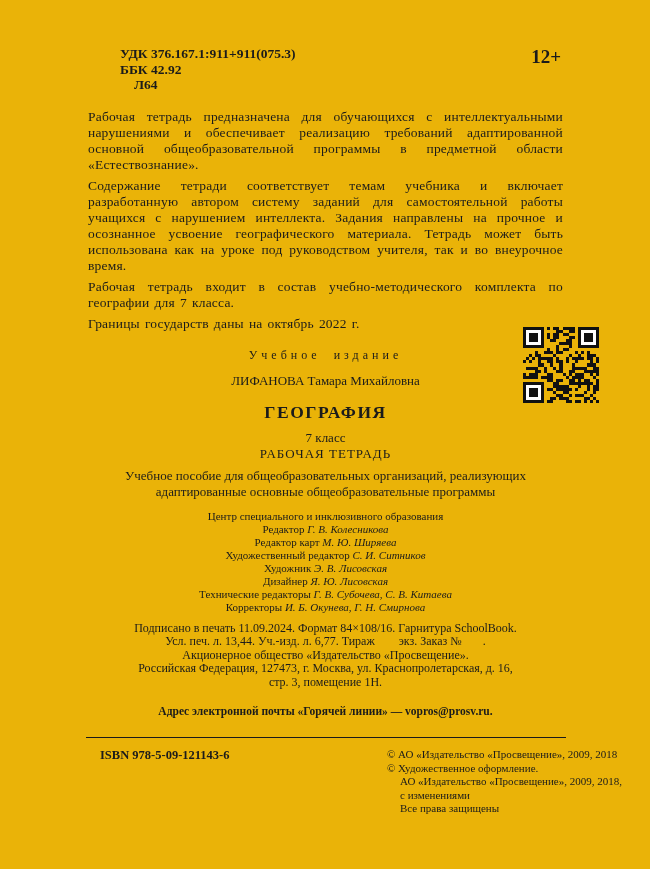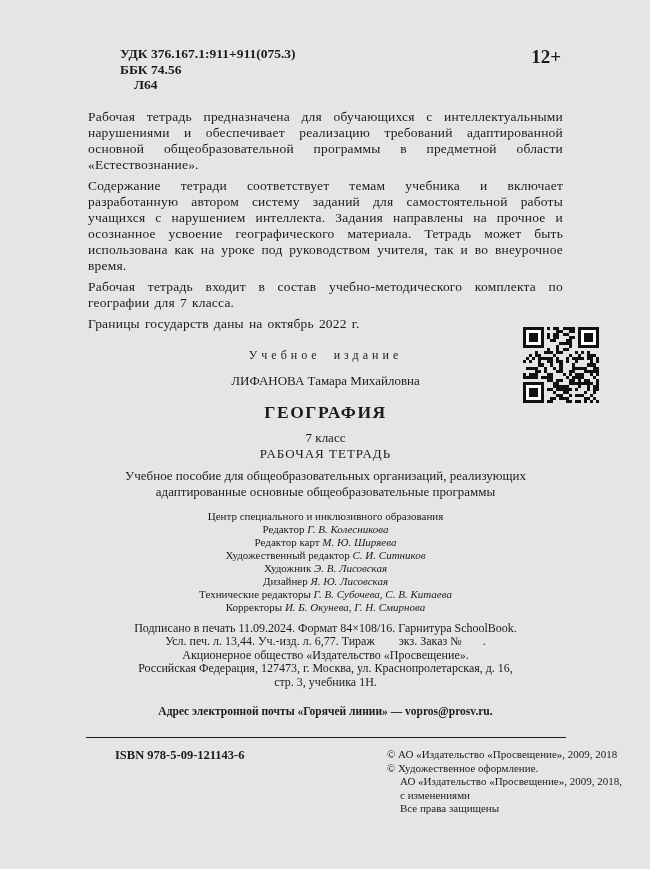--- a/index.html
+++ b/index.html
@@ -1,20 +1,20 @@
 <!DOCTYPE html>
 <html lang="ru"><head>
 <meta charset="utf-8">
 <style>
   html, body { margin: 0; padding: 0; background: #ffffff; }
   .page {
     position: relative;
     width: 650px;
     height: 869px;
-    background: #e5e5e5;
+    background: #eab308;
     color: #1b1b1b;
     font-family: "Liberation Serif", "DejaVu Serif", serif;
     overflow: hidden;
     box-sizing: border-box;
     padding: 46px 87px 0 88px;
   }
   .header-row { display: flex; justify-content: space-between; align-items: flex-start; margin-bottom: 16px; }
   .udc-block { margin-left: 32px; font-weight: bold; font-size: 13.5px; line-height: 15.5px; }
   .udc-block .code { padding-left: 14px; }
   .age { font-weight: bold; font-size: 19px; margin-right: 2px; }
@@ -39,34 +39,34 @@
   .staff { margin-top: 9px; text-align: center; font-size: 11px; line-height: 13px; }
   .it { font-style: italic; }
 
   .print { margin-top: 8px; text-align: center; font-size: 12px; line-height: 13.5px; }
 
   .email-line { margin-top: 16px; text-align: center; font-size: 11.5px; font-weight: bold; }
 
   .qr { position: absolute; left: 523px; top: 327px; width: 76px; height: 76px; }
 
   .rule { position: absolute; left: 86px; top: 737px; width: 480px; border-top: 1.5px solid #1a1a1a; }
-  .footer { position: absolute; top: 748px; left: 115px; right: 28px; display: flex; justify-content: space-between; align-items: flex-start; }
+  .footer { position: absolute; top: 748px; left: 100px; right: 28px; display: flex; justify-content: space-between; align-items: flex-start; }
   .isbn { font-weight: bold; font-size: 12.5px; }
   .copyright { font-size: 11px; line-height: 13.5px; text-align: left; }
   .copyright .ind { padding-left: 13px; }
 </style>
 </head>
 <body>
 
 <div class="page">
 
   <div class="header-row">
     <div class="udc-block">
       <div>УДК 376.167.1:911+911(075.3)</div>
-      <div>ББК 74.56</div>
+      <div>ББК 42.92</div>
       <div class="code">Л64</div>
     </div>
     <div class="age">12+</div>
   </div>
 
   <div class="annot">
     <p>Рабочая тетрадь предназначена для обучающихся с интеллектуальными нарушениями и обеспечивает реализацию требований адаптированной основной общеобразовательной программы в предметной области «Естествознание».</p>
     <p>Содержание тетради соответствует темам учебника и включает разработанную автором систему заданий для самостоятельной работы учащихся с нарушением интеллекта. Задания направлены на прочное и осознанное усвоение географического материала. Тетрадь может быть использована как на уроке под руководством учителя, так и во внеурочное время.</p>
     <p>Рабочая тетрадь входит в состав учебно-методического комплекта по географии для 7 класса.</p>
     <p>Границы государств даны на октябрь 2022 г.</p>
@@ -90,21 +90,21 @@
     <div><span>Дизайнер</span> <span class="it">Я. Ю. Лисовская</span></div>
     <div><span>Технические редакторы</span> <span class="it">Г. В. Субочева, С. В. Китаева</span></div>
     <div><span>Корректоры</span> <span class="it">И. Б. Окунева, Г. Н. Смирнова</span></div>
   </div>
 
   <div class="print">
     <div>Подписано в печать 11.09.2024. Формат 84×108/16. Гарнитура SchoolBook.</div>
     <div>Усл. печ. л. 13,44. Уч.-изд. л. 6,77. Тираж &nbsp;&nbsp;&nbsp;&nbsp;&nbsp;&nbsp; экз. Заказ № &nbsp;&nbsp;&nbsp;&nbsp;&nbsp; .</div>
     <div>Акционерное общество «Издательство «Просвещение».</div>
     <div>Российская Федерация, 127473, г. Москва, ул. Краснопролетарская, д. 16,</div>
-    <div>стр. 3, учебника 1Н.</div>
+    <div>стр. 3, помещение 1Н.</div>
   </div>
 
   <div class="email-line">
     <span>Адрес электронной почты «Горячей линии» — </span><span>vopros@prosv.ru</span><span>.</span>
   </div>
 
   <div class="qr"><svg width="76" height="76" viewBox="0 0 100 100" fill="#111" shape-rendering="crispEdges">
         <rect x="32" y="0" width="4" height="4"></rect>
         <rect x="40" y="0" width="4" height="4"></rect>
         <rect x="44" y="0" width="4" height="4"></rect>

